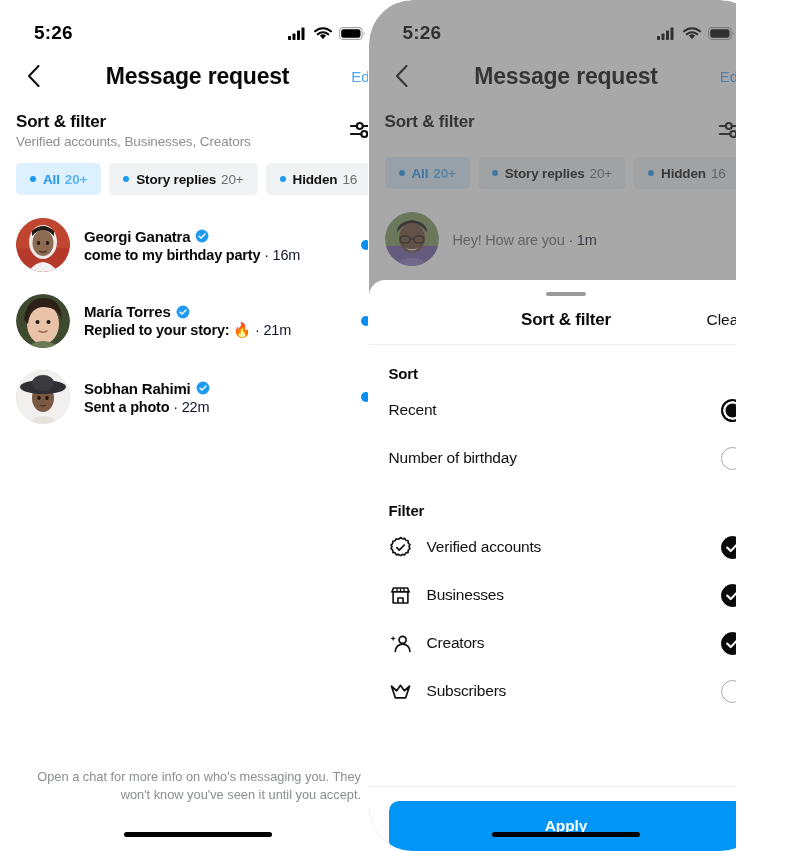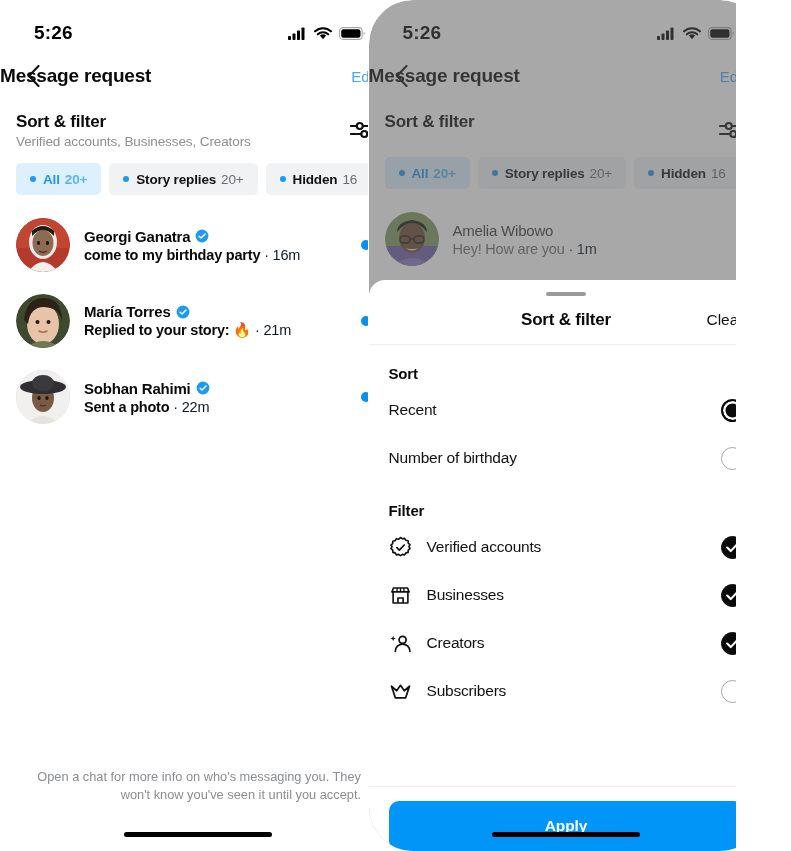--- a/index.html
+++ b/index.html
@@ -51,22 +51,22 @@
 
   
   .nav-bar {
     height: 48px;
     display: flex; align-items: center;
     padding: 0 18px 0 16px;
     position: relative;
   }
   .nav-back { width: 34px; height: 34px; display:flex; align-items:center; justify-content:center; cursor: pointer;}
   .nav-title {
-    position: absolute; left: 0; right: 0; 
-    font-size: 19px; font-weight: 700; color: #0a0a0a; letter-spacing: -0.2px;
+    position: absolute; left: 0; right: 0; text-align: center;
+    font-size: 23px; font-weight: 700; color: #0a0a0a; letter-spacing: -0.2px;
     pointer-events: none;
   }
   .nav-edit {
     margin-left: auto; font-size: 15px; color: #4aa7f0; font-weight: 500; z-index: 2; cursor:pointer;
   }
 
   
   .sf-head {
     display: flex; align-items: flex-start;
     padding: 12px 18px 0 16px;
@@ -457,23 +457,20 @@
                 <path d="M12 20 Q27 2 42 20 Q42 10 27 8 Q12 10 12 20 Z" fill="#181410"></path>
                 <rect x="15" y="24" width="10" height="7" rx="3.5" fill="none" stroke="#241a14" stroke-width="1.4"></rect>
                 <rect x="29" y="24" width="10" height="7" rx="3.5" fill="none" stroke="#241a14" stroke-width="1.4"></rect>
                 <line x1="25" y1="27" x2="29" y2="27" stroke="#241a14" stroke-width="1.4"></line>
                 <path d="M21 36 Q27 41 33 36 Q27 38.5 21 36 Z" fill="#fff"></path>
                 <path d="M8 54 Q27 38 46 54 Z" fill="#8a79c4"></path>
               </g>
             </svg>
           </div>
           <div class="msg-body">
-            <div class="msg-name plain">
-              <span>Amelia Wibowo</span>
-            </div>
             <div class="msg-prev muted">
               <span>Hey! How are you</span>
               <span class="time"> · <span>1m</span></span>
             </div>
           </div>
         </div>
         <div class="msg-row">
           <div class="avatar">
             <svg width="54" height="54" viewBox="0 0 54 54">
               <defs>

